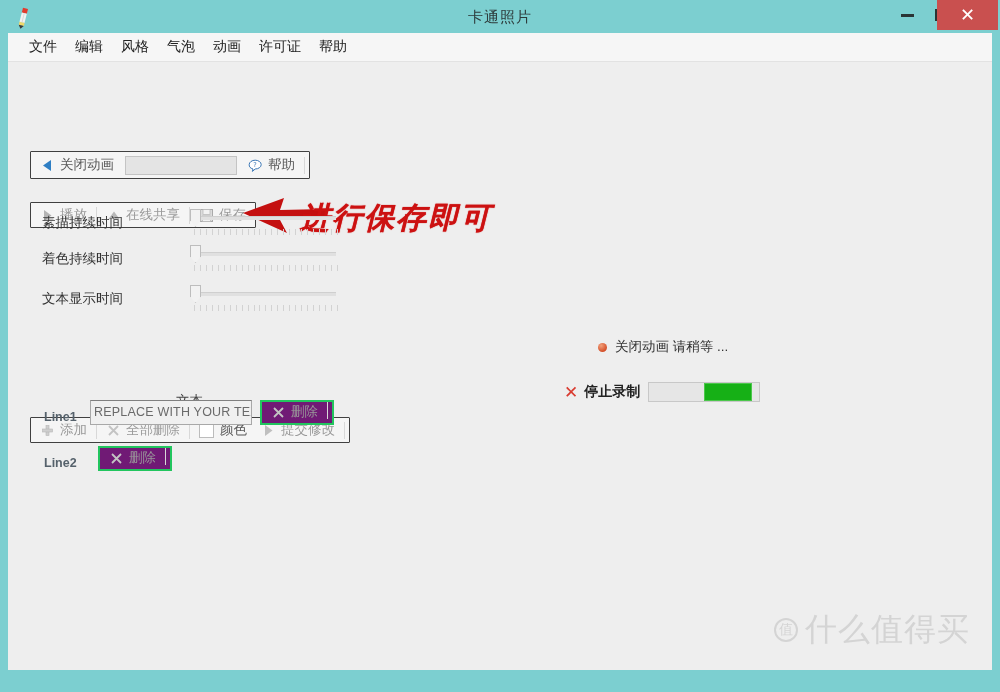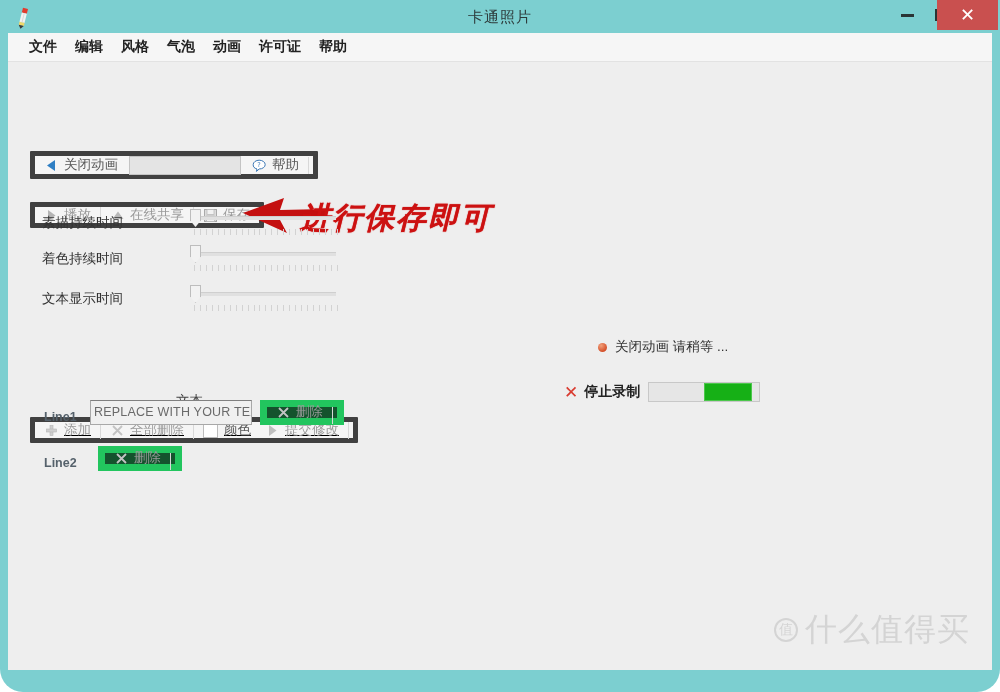--- a/index.html
+++ b/index.html
@@ -16,21 +16,20 @@
   }
 
   
   #app-window {
     position: absolute;
     left: 0; top: 0;
     width: 1000px;
     height: 692px;
     background: #7ccfd0;
     box-sizing: border-box;
-    border-radius: 23px;
   }
 
   
   #title-bar {
     position: absolute;
     left: 0; top: 0;
     width: 1000px;
     height: 36px;
     background: #7ccfd0;
   }
@@ -92,37 +91,36 @@
     display: flex;
     align-items: center;
     padding-left: 12px;
     box-sizing: border-box;
   }
   .menu-item {
     font-size: 14px;
     color: #222;
     padding: 2px 9px;
     cursor: default;
-    font-weight: bold;
   }
 
   
   #client-area {
     position: absolute;
     left: 8px; top: 62px;
     width: 984px;
     height: 608px;
     background: #eeeeee;
   }
 
   
   .toolbar {
     position: absolute;
     background: #f5f5f5;
-    border: 5px solid #404040;
+    border: 1px solid #404040;
     border-radius: 1px;
     display: flex;
     align-items: center;
     box-sizing: border-box;
   }
   .tb-item {
     display: flex;
     align-items: center;
     height: 100%;
     padding: 0 7px;
@@ -167,21 +165,20 @@
     left: 22px; top: 140px;
     height: 26px;
     padding: 0 2px;
   }
 
   
   #text-toolbar {
     left: 22px; top: 355px;
     height: 26px;
     padding: 0 2px;
-    text-decoration: underline;
   }
   #color-swatch {
     width: 13px; height: 13px;
     background: #ffffff;
     border: 1px solid #bcbcbc;
     margin-right: 6px;
   }
 
   
   .slider-row {
@@ -267,22 +264,22 @@
     padding: 0 3px;
     letter-spacing: 0.2px;
     outline: none;
     overflow: hidden;
     white-space: nowrap;
     line-height: 23px;
   }
   .line-delete-toolbar {
     margin-left: 8px;
     height: 25px;
-    background: #14532d;
-    border: 7px solid #22c55e;
+    background: #701a75;
+    border: 2px solid #22c55e;
     display: flex;
     align-items: flex-start;
     box-sizing: border-box;
     padding: 0 2px;
   }
 
   
   #rec-status {
     position: absolute;
     left: 590px; top: 276px;

